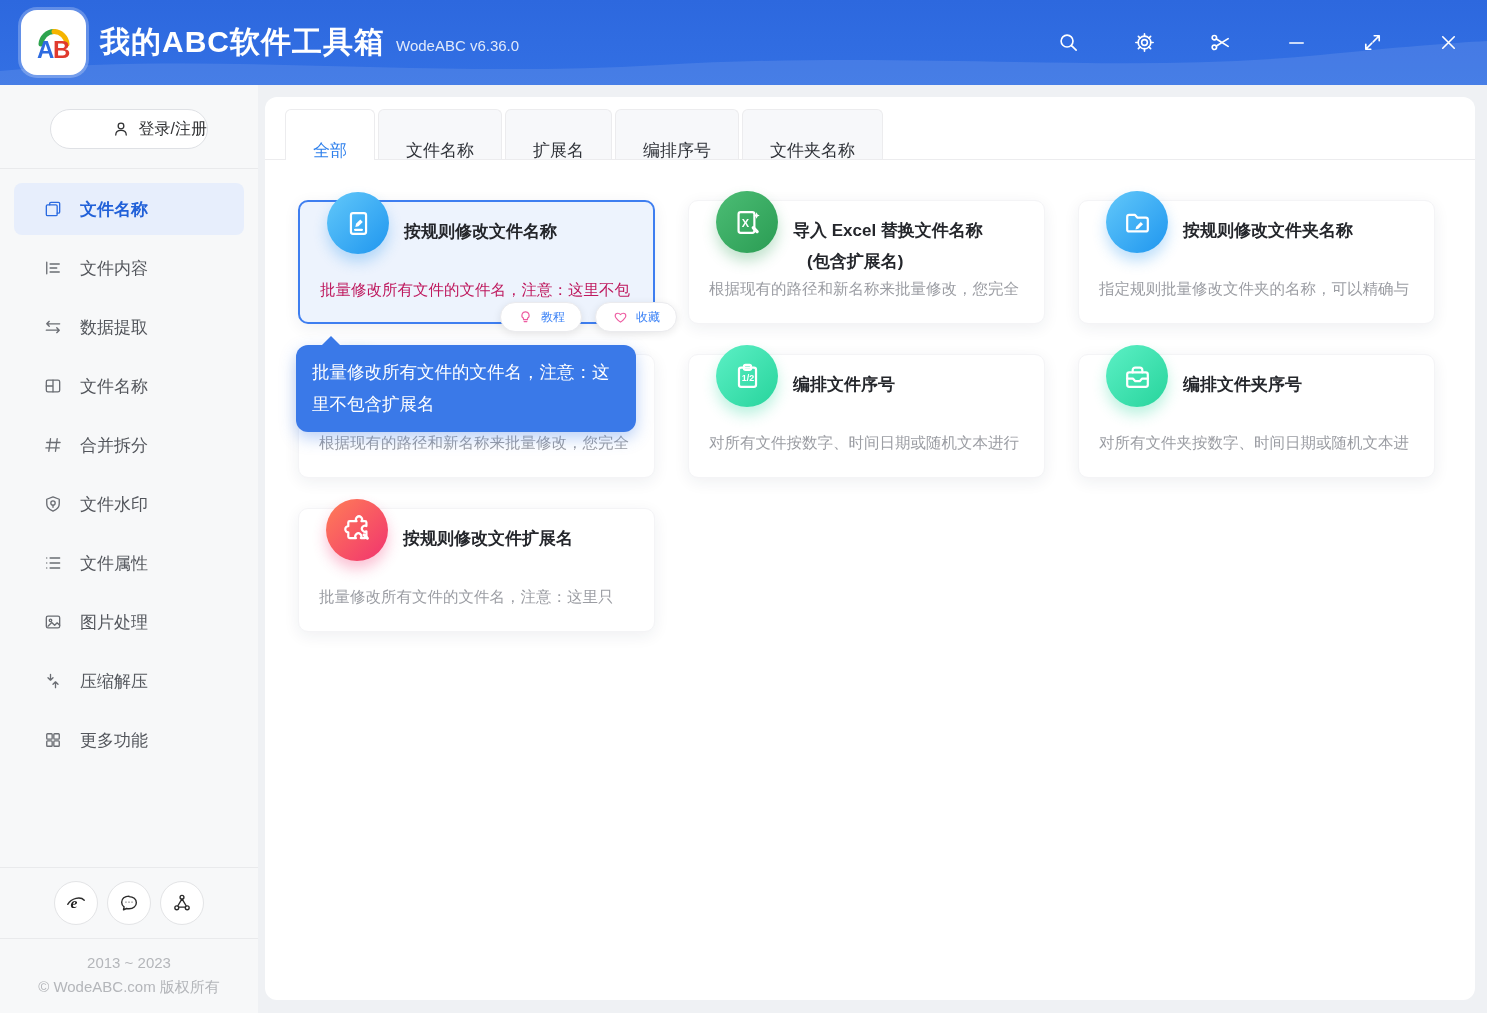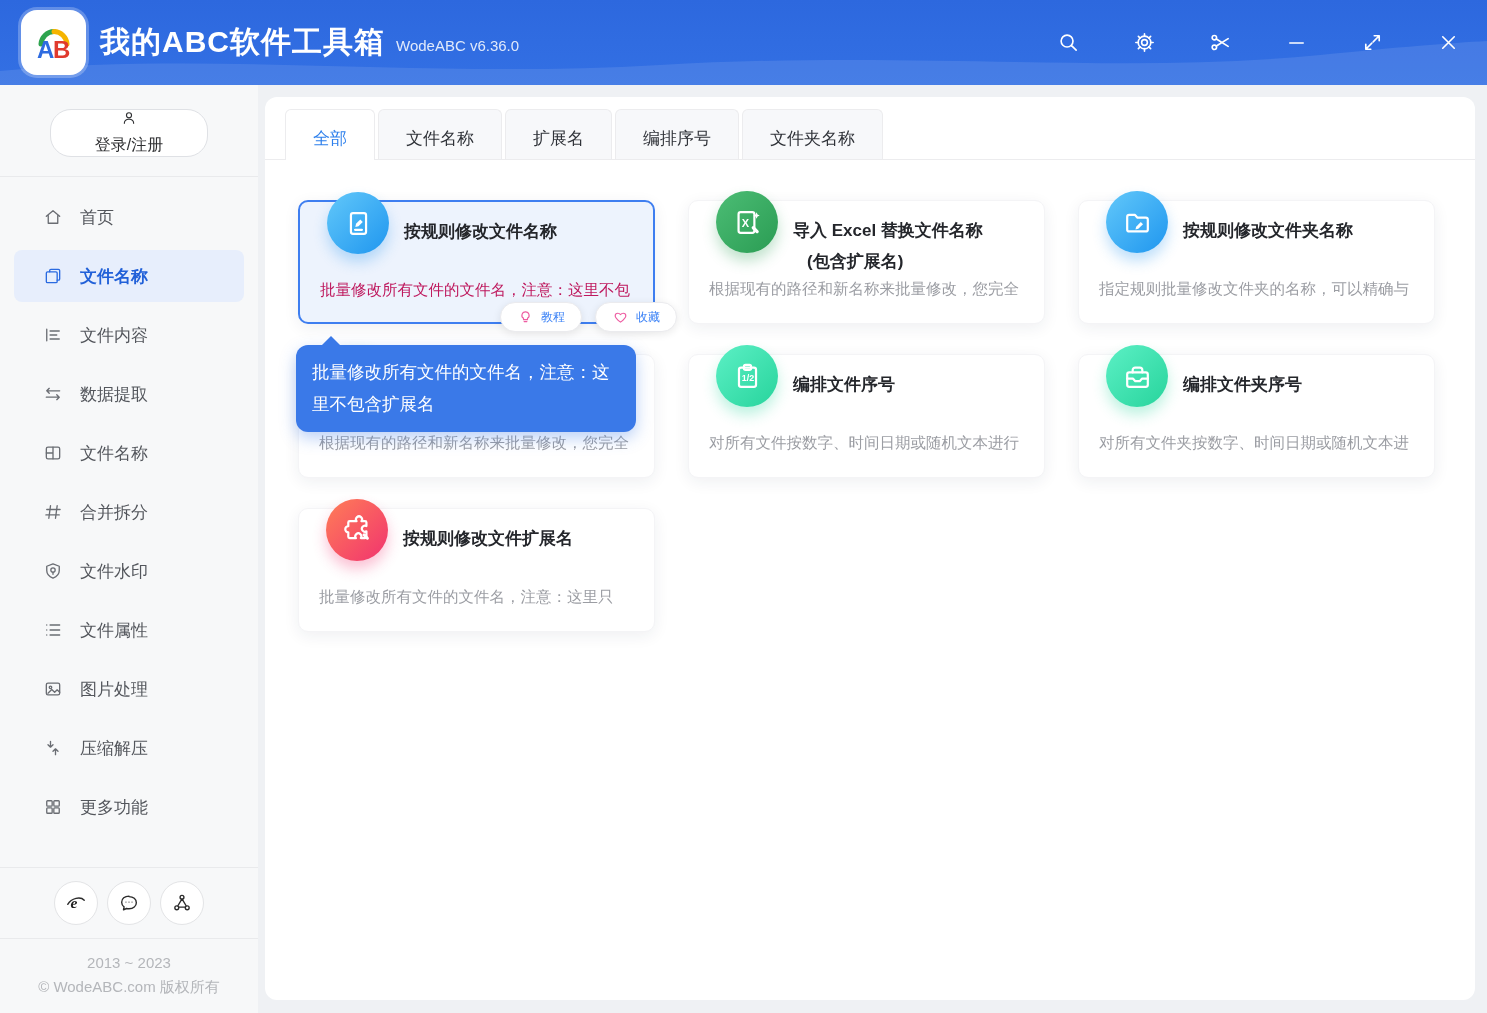--- a/index.html
+++ b/index.html
@@ -12,39 +12,39 @@
   .tb-wave { position:absolute; left:0; bottom:0; width:1487px; height:52px; pointer-events:none; }
   .logo { position:absolute; left:21px; top:10px; width:65px; height:65px; background:#fff; border-radius:16px; box-shadow:0 0 0 3px rgba(255,255,255,.25); display:flex; align-items:center; justify-content:center; }
   .app-title { position:absolute; left:100px; top:22px; font-size:30px; font-weight:bold; color:#fff; letter-spacing:1px; }
   .app-version { position:absolute; left:396px; top:37px; font-size:15px; color:rgba(255,255,255,.85); }
   .tb-actions { position:absolute; right:18px; top:0; height:85px; display:flex; align-items:center; }
   .tb-btn { width:42px; height:42px; margin-left:34px; background:transparent; border:none; display:flex; align-items:center; justify-content:center; cursor:pointer; }
   .tb-btn svg { stroke:#fff; stroke-width:1.7; fill:none; stroke-linecap:round; stroke-linejoin:round; width:23px; height:23px; }
 
   
   .sidebar { position:absolute; left:0; top:85px; width:258px; height:928px; background:#f7f8f9; display:flex; flex-direction:column; }
-  .login-btn { margin:24px auto 0; width:158px; height:48px; border-radius:21px; background:#fff; border:1px solid #dfe1e5; display:flex; align-items:center; justify-content:center; gap:9px; font-size:16px; color:#303133; cursor:pointer;flex-direction:column; }
+  .login-btn { margin:24px auto 0; width:158px; height:40px; border-radius:21px; background:#fff; border:1px solid #dfe1e5; display:flex; align-items:center; justify-content:flex-end; gap:9px; font-size:16px; color:#303133; cursor:pointer; }
   .login-btn svg { width:18px; height:18px; stroke:#303133; stroke-width:1.7; fill:none; stroke-linecap:round; }
   .side-divider { height:1px; background:#e9eaec; margin:0 0; }
   .d1 { margin-top:19px; }
   .nav { padding:14px 14px 0; }
   .nav-item { height:52px; display:flex; align-items:center; padding-left:29px; gap:17px; border-radius:8px; font-size:17px; color:#53565c; margin-bottom:7px; cursor:pointer; }
   .nav-item svg { width:20px; height:20px; stroke:#6a6d73; stroke-width:1.6; fill:none; stroke-linecap:round; stroke-linejoin:round; flex:none; }
   .nav-item.active { background:#e7eefc; color:#2160d8; font-weight:bold; }
   .nav-item.active svg { stroke:#2a6ae0; }
   .spacer { flex:1; }
   .social-row { display:flex; justify-content:center; gap:9px; padding:13px 0 13px; }
   .social-btn { width:44px; height:44px; border-radius:50%; background:#fff; border:1px solid #e3e4e6; display:flex; align-items:center; justify-content:center; cursor:pointer; }
   .social-btn svg { width:22px; height:22px; stroke:#2b2b2b; stroke-width:1.5; fill:none; stroke-linecap:round; stroke-linejoin:round; }
   .side-footer { text-align:center; color:#b4b6ba; font-size:15px; line-height:24px; padding:12px 0 14px; }
 
   
   .main-panel { position:absolute; left:265px; top:97px; width:1210px; height:903px; background:#fff; border-radius:12px; }
   .tabs { display:flex; padding:12px 0 0 20px; border-bottom:1px solid #ececee; align-items:flex-end; }
-  .tab { height:50px; line-height:50px; padding:4px 27px; font-size:17px; color:#2f3238; background:#f7f8fa; border:1px solid #ececee; border-bottom:none; border-radius:6px 6px 0 0; margin-right:3px; cursor:pointer;text-align:center; }
+  .tab { height:50px; line-height:50px; padding:16px 27px; font-size:17px; color:#2f3238; background:#f7f8fa; border:1px solid #ececee; border-bottom:none; border-radius:6px 6px 0 0; margin-right:3px; cursor:pointer;text-align:center; }
   .tab.active { background:#fff; color:#2f80ec; height:51px; margin-bottom:-1px; }
 
   .cards { padding:40px 33px 0; display:grid; grid-template-columns:repeat(3,357px); column-gap:33px; row-gap:30px; }
   .card { position:relative; width:357px; height:124px; background:#fff; border-radius:10px; border:1px solid #f4f4f6; box-shadow:0 4px 16px rgba(30,40,70,.07); cursor:pointer; }
   .card.hovered { background:#edf3fd; border:2px solid #3e7ef0; }
   .icon-circle { position:absolute; left:27px; top:-10px; width:62px; height:62px; border-radius:50%; display:flex; align-items:center; justify-content:center; z-index:2; }
   .icon-circle svg { width:33px; height:33px; stroke:#fff; stroke-width:1.6; fill:none; stroke-linecap:round; stroke-linejoin:round; }
   .ic-blue  { background:linear-gradient(135deg,#62c8fa,#1f96ef); box-shadow:0 8px 14px rgba(40,150,240,.30); }
   .ic-green { background:linear-gradient(135deg,#4cbd75,#2a9c53); box-shadow:0 8px 14px rgba(46,158,85,.30); }
   .ic-teal  { background:linear-gradient(135deg,#5cf0c5,#27d49c); box-shadow:0 8px 14px rgba(39,212,156,.30); }
@@ -121,26 +121,20 @@
   <button class="login-btn">
     <svg viewBox="0 0 24 24">
         <circle cx="12" cy="8" r="3.8"></circle>
         <path d="M5 20c0-4 3.2-6.2 7-6.2s7 2.2 7 6.2"></path>
       </svg>
     <span>登录/注册</span>
   </button>
   <div class="side-divider d1"></div>
 
   <nav class="nav">
-    <div class="nav-item">
-      <svg viewBox="0 0 24 24">
-          <path d="M4 11.2 L12 4.5 L20 11.2 M6.3 9.8 V19.5 H17.7 V9.8"></path>
-        </svg>
-      <span>首页</span>
-    </div>
     <div class="nav-item active">
       <svg viewBox="0 0 24 24">
           <path d="M8 7V5.5A1.5 1.5 0 0 1 9.5 4h9A1.5 1.5 0 0 1 20 5.5v10a1.5 1.5 0 0 1-1.5 1.5H17"></path>
           <rect x="4" y="7" width="13" height="13" rx="1.5"></rect>
         </svg>
       <span>文件名称</span>
     </div>
     <div class="nav-item">
       <svg viewBox="0 0 24 24">
           <path d="M4.5 5v14 M8.5 7.2h11 M8.5 12h8 M8.5 16.8h11"></path>

